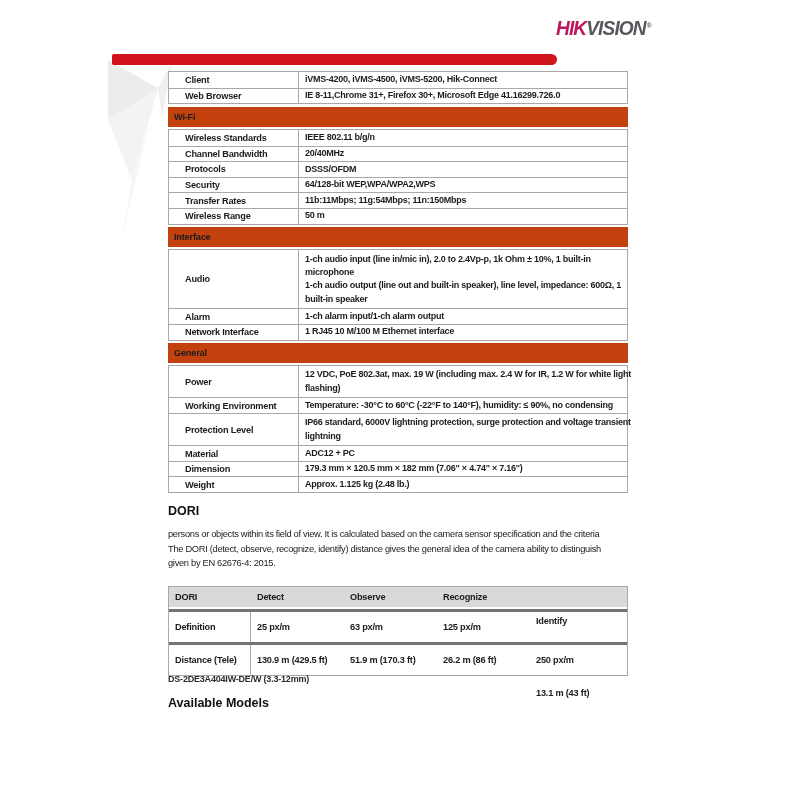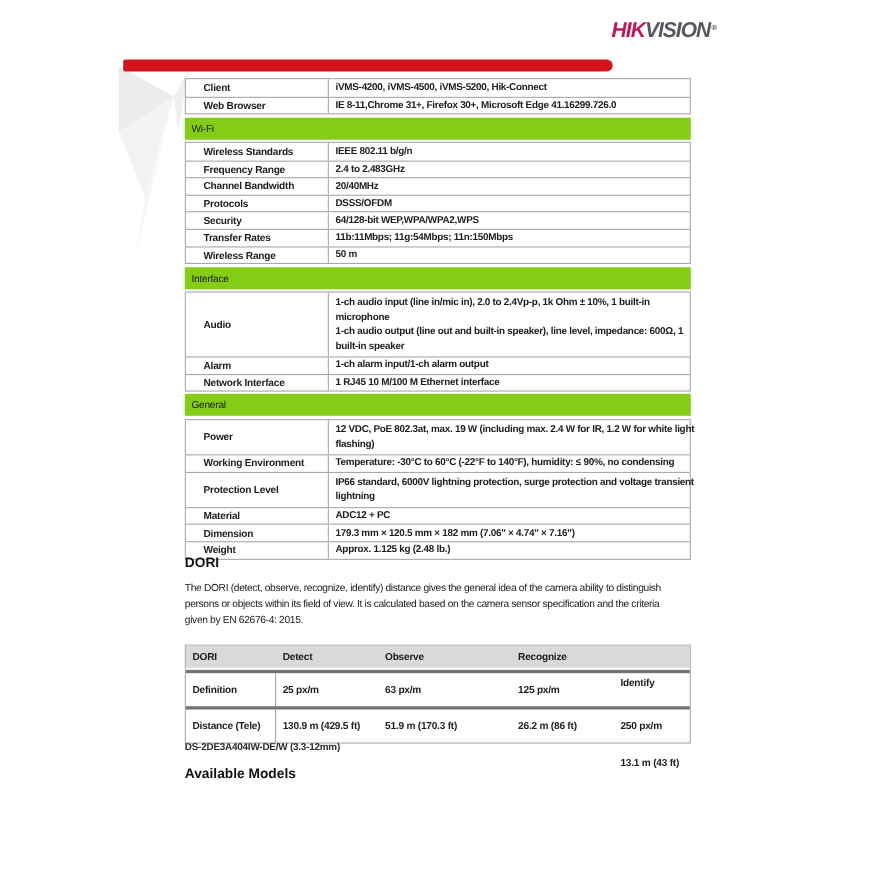--- a/index.html
+++ b/index.html
@@ -27,39 +27,39 @@
   .spec-group{border:1px solid #a8a8a8;background:#fff;}
   .spec-row{display:flex;align-items:stretch;}
   .spec-row + .spec-row{border-top:1px solid #a8a8a8;}
   .spec-row.single{height:15.6px;}
   .spec-label{flex:0 0 130px;width:130px;padding-left:16px;border-right:1px solid #a8a8a8;
     display:flex;align-items:center;font-weight:700;letter-spacing:-0.2px;}
   .spec-value{flex:1;display:flex;flex-direction:column;justify-content:flex-end;
     padding:2.2px 4px 2.2px 6px;font-size:9px;font-weight:700;letter-spacing:-0.25px;}
   .val-line{line-height:13.4px;white-space:nowrap;}
   .spec-row.single .val-line{line-height:12px;}
-  .section-band{height:20px;background:#84cc16;margin:2.4px 0;display:flex;align-items:center;
-    padding-left:6px;font-weight:400;letter-spacing:-0.2px;font-size:9.2px;}
+  .section-band{height:20px;background:#c2410c;margin:2.4px 0;display:flex;align-items:center;
+    padding-left:6px;font-weight:700;letter-spacing:-0.2px;font-size:9.2px;}
 
   
   .h-dori{position:absolute;left:168px;top:504px;font-size:12.5px;font-weight:700;color:#111;}
   .dori-desc{position:absolute;left:168px;top:527px;width:470px;font-size:9.3px;
     color:#222;letter-spacing:-0.3px;}
   .desc-line{line-height:14.7px;white-space:nowrap;}
 
   .dori-table{position:absolute;left:168px;top:586px;width:460px;border:1px solid #a8a8a8;
     font-size:9.2px;font-weight:700;letter-spacing:-0.2px;background:#fff;}
   .dori-header{display:flex;align-items:center;height:20px;background:#d9d9d9;margin-bottom:2px;}
   .dori-row{display:flex;align-items:stretch;height:33px;border-top:3px solid #737373;}
   .dori-cell{padding-left:6px;display:flex;align-items:center;white-space:nowrap;}
   .c0{flex:0 0 82px;}
   .dori-row .c0{border-right:1px solid #a8a8a8;}
   .c1{flex:0 0 93px;}
   .c2{flex:0 0 93px;}
-  .c3{flex:0 0 93px;margin-left:28px;}
+  .c3{flex:0 0 93px;}
   .c4{flex:1;margin-top:48px;}
 
   
   .h-models{position:absolute;left:168px;top:650px;font-size:12.5px;font-weight:700;color:#111;margin-top:46px;}
   .models{position:absolute;left:168px;top:673px;font-size:9px;font-weight:700;
     color:#2b2b2b;letter-spacing:-0.2px;}
   .model-line{line-height:13px;white-space:nowrap;}
 </style>
 </head>
 <body>
@@ -94,26 +94,20 @@
       </div>
       <div class="section-band">Wi-Fi</div>
       <div class="spec-group">
         <div class="spec-row single">
           <div class="spec-label">Wireless Standards</div>
           <div class="spec-value">
             <div class="val-line">IEEE 802.11 b/g/n</div>
           </div>
         </div>
         <div class="spec-row single">
-          <div class="spec-label">Frequency Range</div>
-          <div class="spec-value">
-            <div class="val-line">2.4 to 2.483GHz</div>
-          </div>
-        </div>
-        <div class="spec-row single">
           <div class="spec-label">Channel Bandwidth</div>
           <div class="spec-value">
             <div class="val-line">20/40MHz</div>
           </div>
         </div>
         <div class="spec-row single">
           <div class="spec-label">Protocols</div>
           <div class="spec-value">
             <div class="val-line">DSSS/OFDM</div>
           </div>
@@ -199,22 +193,22 @@
           <div class="spec-label">Weight</div>
           <div class="spec-value">
             <div class="val-line">Approx. 1.125 kg (2.48 lb.)</div>
           </div>
         </div>
       </div>
     </div>
 
   <div class="h-dori">DORI</div>
   <div class="dori-desc" id="dori-desc">
+      <div class="desc-line">persons or objects within its field of view. It is calculated based on the camera sensor specification and the criteria</div>
       <div class="desc-line">The DORI (detect, observe, recognize, identify) distance gives the general idea of the camera ability to distinguish</div>
-      <div class="desc-line">persons or objects within its field of view. It is calculated based on the camera sensor specification and the criteria</div>
       <div class="desc-line">given by EN 62676-4: 2015.</div>
     </div>
   <div class="dori-table" id="dori-table">
       <div class="dori-header">
         <div class="dori-cell c0">DORI</div>
         <div class="dori-cell c1">Detect</div>
         <div class="dori-cell c2">Observe</div>
         <div class="dori-cell c3">Recognize</div>
         <div class="dori-cell c4">Identify</div>
       </div>

